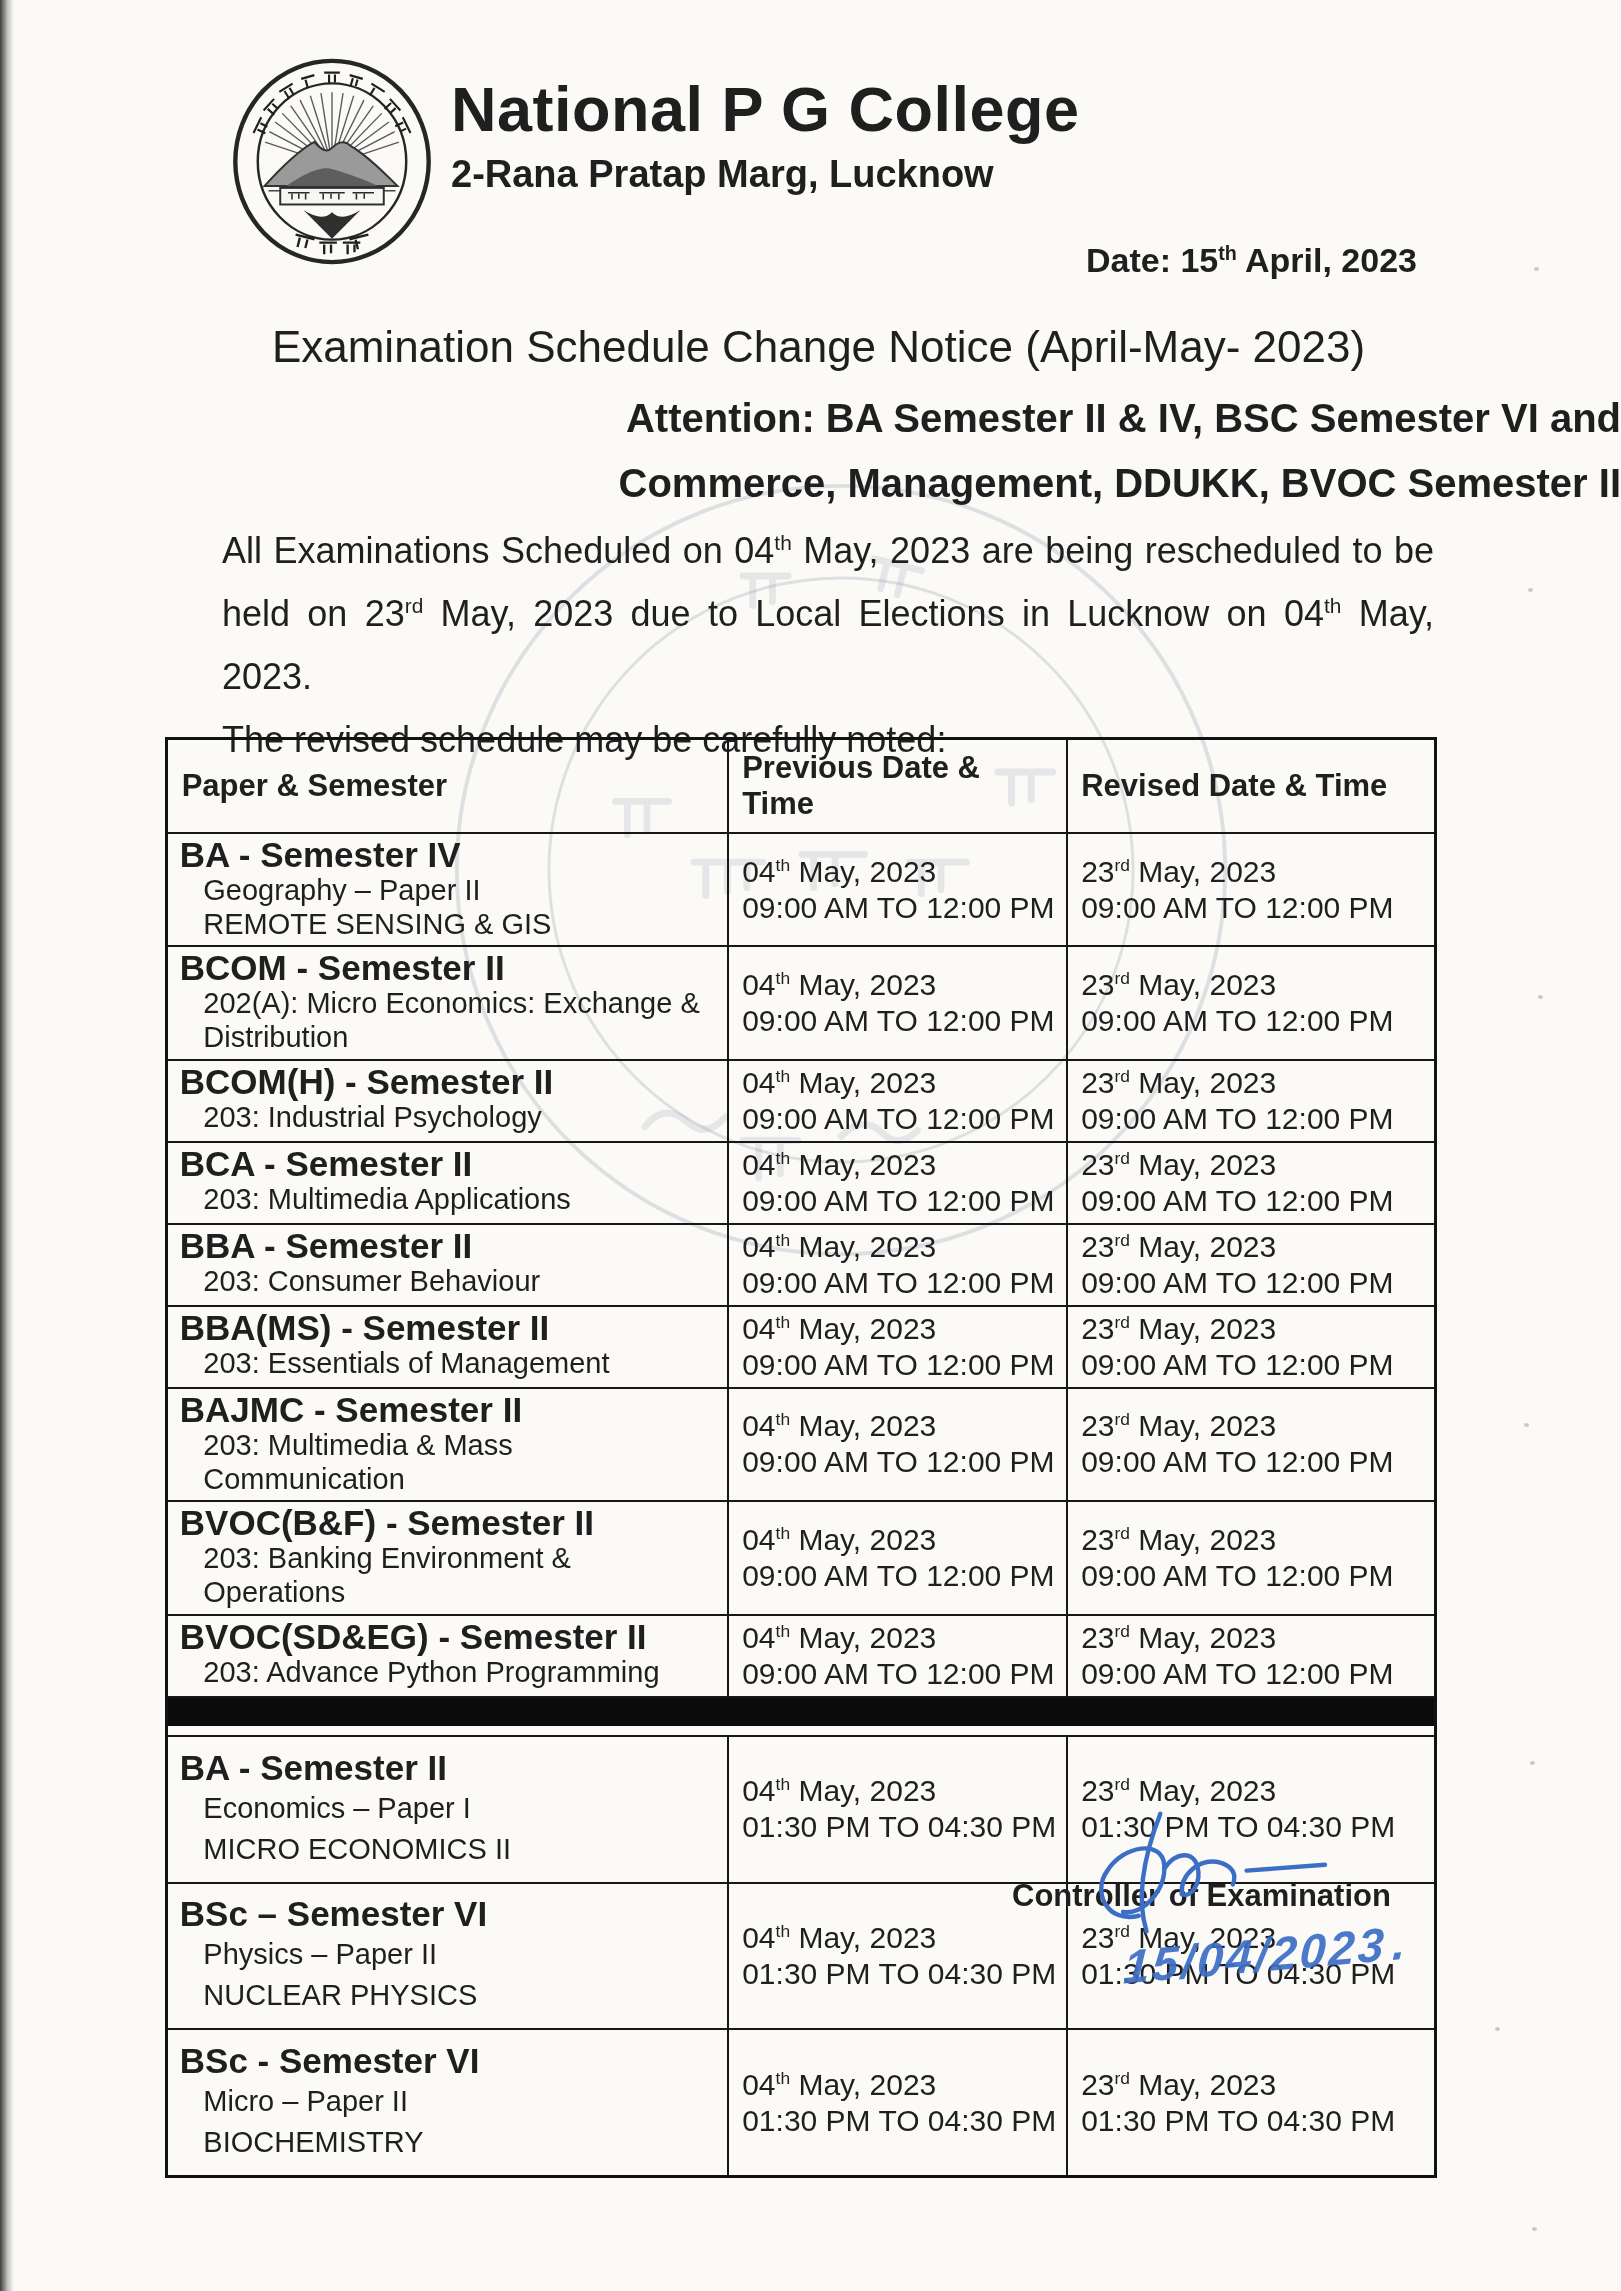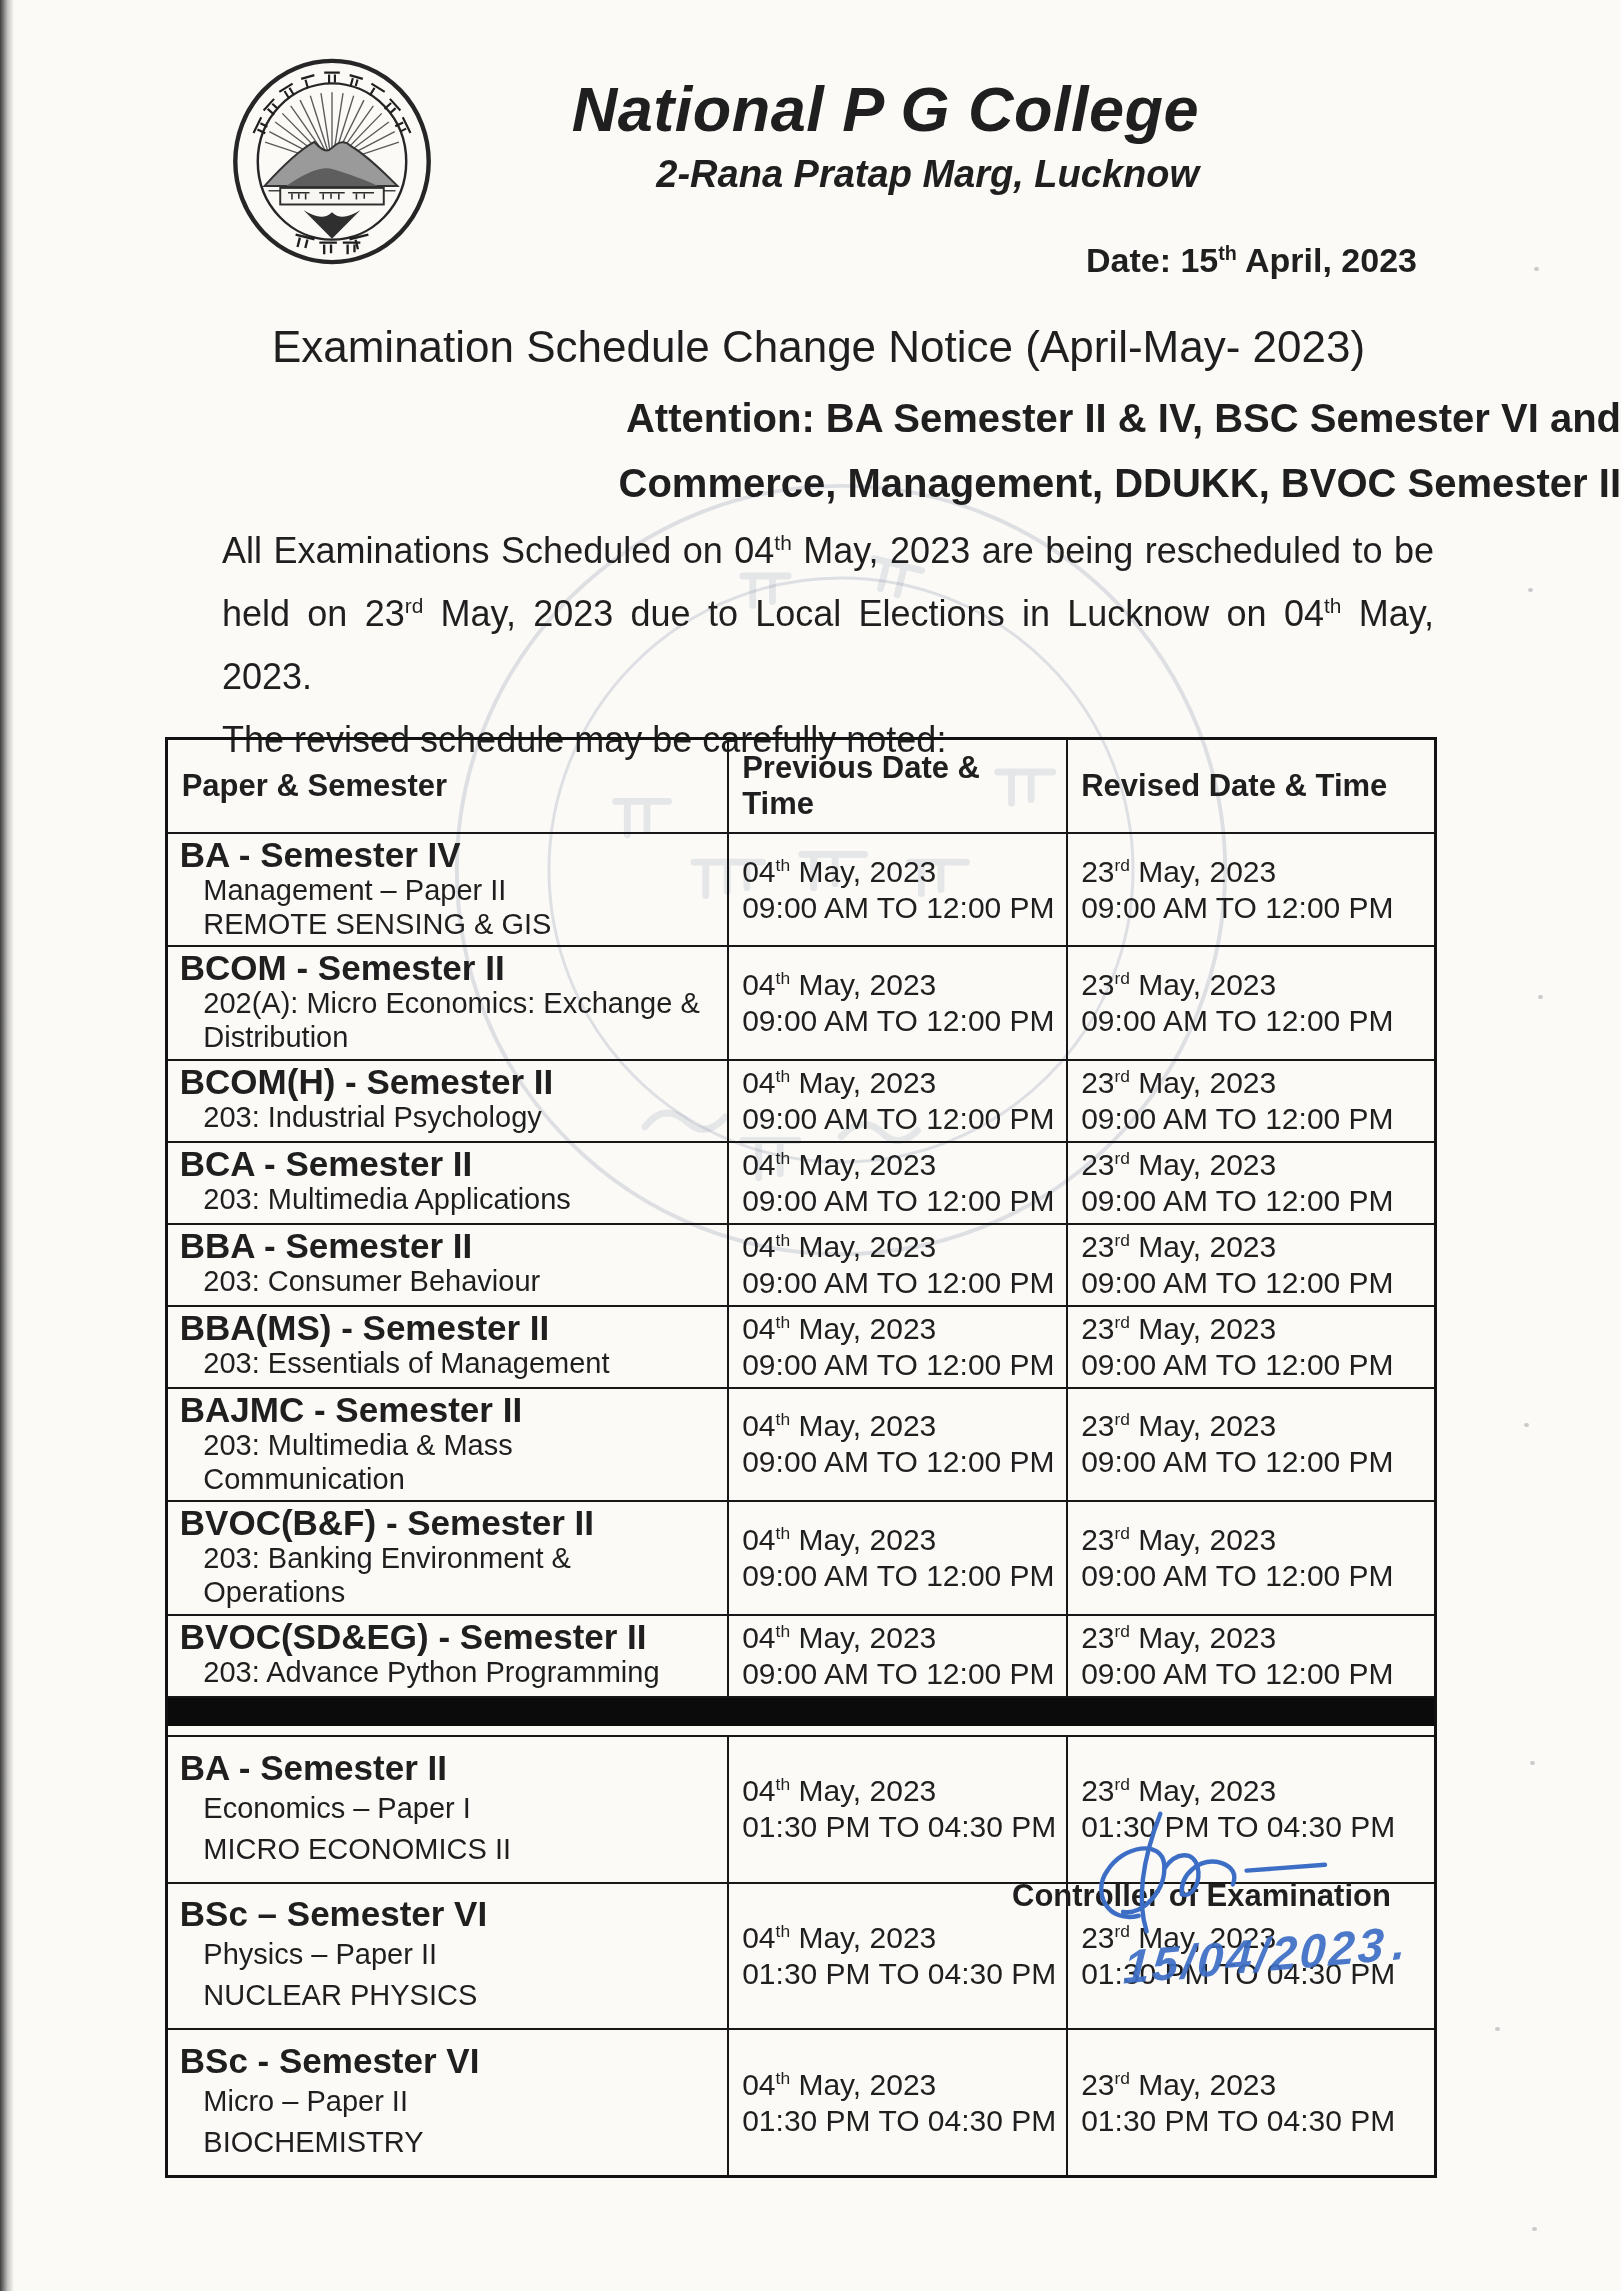--- a/index.html
+++ b/index.html
@@ -11,21 +11,21 @@
     color:#1f1f1f;
     overflow:hidden;
   }
   
   .scan-edge{position:absolute;left:0;top:0;bottom:0;width:13.7px;
     background:linear-gradient(to right,rgba(30,30,30,.85),rgba(30,30,30,.25) 55%,rgba(30,30,30,0));z-index:5;}
   .fleck{position:absolute;width:4.9px;height:3.9px;background:#8f8f94;border-radius:50%;opacity:.45;z-index:4;}
 
   
   .logo{position:absolute;left:228px;top:57px;width:208px;height:210px;z-index:2;}
-  .head-text{position:absolute;left:434px;top:73px;width:765px;text-align:right;z-index:2;font-style:italic;}
+  .head-text{position:absolute;left:451px;top:73px;width:765px;text-align:left;z-index:2;}
   .college{font-size:63px;font-weight:bold;letter-spacing:0.5px;line-height:73px;}
   .address{font-size:38px;font-weight:bold;line-height:49px;margin-top:3.9px;}
   .date-line{position:absolute;top:241px;right:204px;font-size:34px;font-weight:bold;z-index:2;}
 
   .title{position:absolute;top:320px;left:0;width:1621px;text-align:center;
     font-size:44px;line-height:53px;z-index:2;padding-left:8px;}
   .attn{position:absolute;left:0;width:1621px;text-align:right;
     font-size:40px;font-weight:bold;z-index:2;}
   .attn1{top:396px;} .attn2{top:461px;}
 
@@ -194,21 +194,21 @@
       <tbody>
           <tr>
         <th>Paper &amp; Semester</th>
         <th>Previous Date &amp; Time</th>
         <th>Revised Date &amp; Time</th>
       </tr>
 
       <tr>
         <td class="c-paper">
               <div class="course">BA - Semester IV</div>
-              <div class="pline">Management – Paper II</div>
+              <div class="pline">Geography – Paper II</div>
               <div class="pline">REMOTE SENSING &amp; GIS</div>
             </td>
         <td class="c-date">
               <div><span>04</span><sup>th</sup><span> May, 2023</span></div>
               <div>09:00 AM TO 12:00 PM</div>
             </td>
         <td class="c-date">
               <div><span>23</span><sup>rd</sup><span> May, 2023</span></div>
               <div>09:00 AM TO 12:00 PM</div>
             </td>

